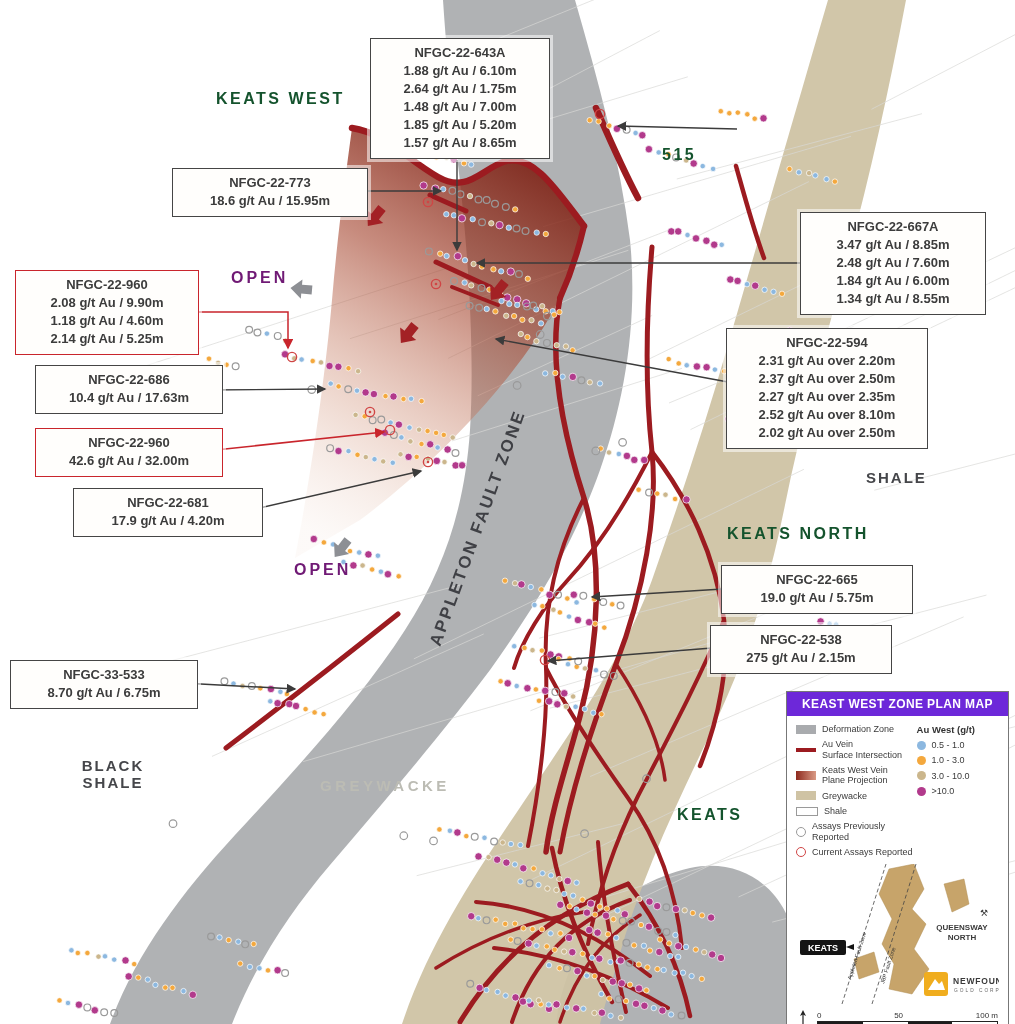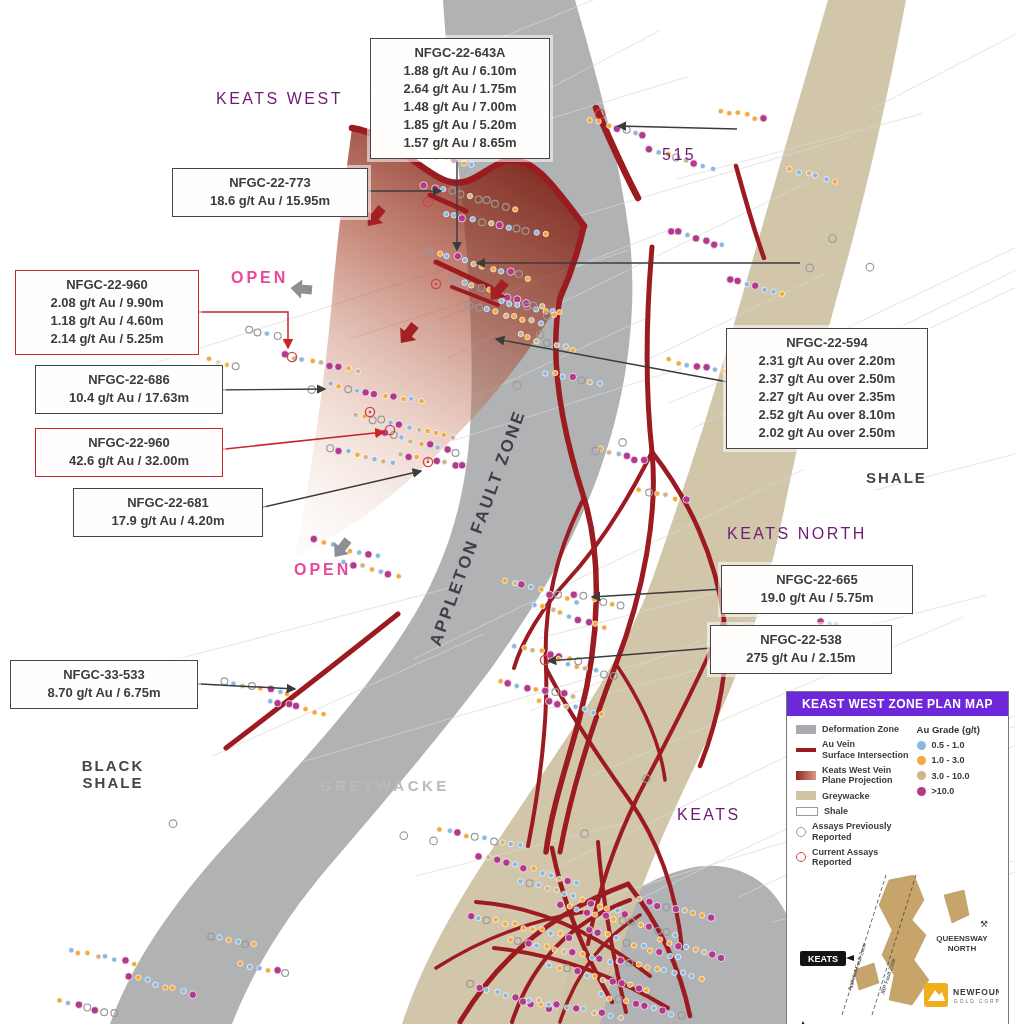--- a/index.html
+++ b/index.html
@@ -2,40 +2,40 @@
 <html><head>
 <meta charset="utf-8">
 <style>
   html,body{margin:0;padding:0;background:#ffffff;}
   #stage{position:relative;width:1015px;height:1024px;background:#ffffff;overflow:hidden;
          font-family:"Liberation Sans",sans-serif;}
   svg{font-family:"Liberation Sans",sans-serif;}
   #geology{position:absolute;left:0;top:0;z-index:1;}
 
   .zlabel{position:absolute;z-index:3;white-space:pre-line;text-align:center;}
-  .red-label{color:#701a75;font-size:16px;letter-spacing:2.5px;font-weight:400;}
-  .gray-label{color:#ec4899;font-size:16px;letter-spacing:3px;font-weight:700;}
+  .red-label{color:#14532d;font-size:16px;letter-spacing:2.5px;font-weight:700;}
+  .gray-label{color:#701a75;font-size:16px;letter-spacing:3px;font-weight:700;}
   .dark-label{color:#45464a;font-size:15px;letter-spacing:2px;font-weight:700;}
   .light-label{color:#bcbcb4;font-size:15px;letter-spacing:3.5px;font-weight:700;}
   .fault-label{color:#3f4045;font-size:17px;letter-spacing:2.5px;font-weight:700;
                width:260px;transform:rotate(-70deg);transform-origin:center;}
 
   .callout{position:absolute;z-index:4;background:#fffefc;border:1.6px solid #454545;
            padding:5px 9px 6px;text-align:center;font-size:13px;font-weight:700;color:#3c3c3c;
            line-height:1.38;white-space:nowrap;box-shadow:0 0 0 3px rgba(255,255,255,0.55);}
   .callout.red{border-color:#c9252c;}
 
   .legend{position:absolute;left:786px;top:691px;width:221px;z-index:5;background:#ffffff;
           border:1px solid #777;}
   .legend-header{background:#6d28d9;color:#fff;font-weight:700;font-size:12px;text-align:center;
                  padding:5px 3px;letter-spacing:0.4px;}
   .legend-body{display:flex;padding:8px 7px 2px 9px;}
   .lcol{width:58%;}
   .rcol{width:42%;padding-left:4px;}
-  .litem{display:flex;align-items:center;gap:6px;font-size:9px;color:#3a3a3a;margin-bottom:5px;line-height:1.15;font-weight:bold;}
+  .litem{display:flex;align-items:center;gap:6px;font-size:9px;color:#3a3a3a;margin-bottom:5px;line-height:1.15;}
   .sw{width:20px;height:9px;flex:0 0 auto;}
   .sw.deformation{background:#a9abae;}
   .sw.auvein{height:4px;background:#9c1b20;}
   .sw.kwvein{background:linear-gradient(90deg,#8e2a1e,#d99a85);}
   .sw.greywacke{background:#cfc3a4;}
   .sw.shale{background:#fff;border:1px solid #9a9a9a;height:7px;}
   .ring{width:8px;height:8px;border-radius:50%;border:1.6px solid #9a9a9a;background:#fff;flex:0 0 auto;}
   .ring.redr{border-color:#d04545;}
   .gdot{width:9px;height:9px;border-radius:50%;flex:0 0 auto;}
   .grade-title{font-size:9.5px;font-weight:700;color:#333;margin-bottom:5px;}
@@ -749,20 +749,27 @@
     <div>1.88 g/t Au / 6.10m</div>
     <div>2.64 g/t Au / 1.75m</div>
     <div>1.48 g/t Au / 7.00m</div>
     <div>1.85 g/t Au / 5.20m</div>
     <div>1.57 g/t Au / 8.65m</div>
   </div>
   <div class="callout" style="left:172px;top:168px;min-width:176px">
     <div>NFGC-22-773</div>
     <div>18.6 g/t Au / 15.95m</div>
   </div>
+  <div class="callout" style="left:800px;top:212px;min-width:166px">
+    <div>NFGC-22-667A</div>
+    <div>3.47 g/t Au / 8.85m</div>
+    <div>2.48 g/t Au / 7.60m</div>
+    <div>1.84 g/t Au / 6.00m</div>
+    <div>1.34 g/t Au / 8.55m</div>
+  </div>
   <div class="callout red" style="left:15px;top:270px;min-width:164px">
     <div>NFGC-22-960</div>
     <div>2.08 g/t Au / 9.90m</div>
     <div>1.18 g/t Au / 4.60m</div>
     <div>2.14 g/t Au / 5.25m</div>
   </div>
   <div class="callout" style="left:35px;top:365px;min-width:168px">
     <div>NFGC-22-686</div>
     <div>10.4 g/t Au / 17.63m</div>
   </div>
@@ -822,21 +829,21 @@
         <div class="litem">
           <span class="ring"></span>
           <span>Assays Previously Reported</span>
         </div>
         <div class="litem">
           <span class="ring redr"></span>
           <span>Current Assays Reported</span>
         </div>
       </div>
       <div class="rcol">
-        <div class="grade-title">Au Grade (g/t)</div>
+        <div class="grade-title">Au West (g/t)</div>
         <div class="litem">
           <span class="gdot" id="gdot0" style="background: rgb(140, 184, 224);"></span>
           <span>0.5 - 1.0</span>
         </div>
         <div class="litem">
           <span class="gdot" id="gdot1" style="background: rgb(244, 168, 61);"></span>
           <span>1.0 - 3.0</span>
         </div>
         <div class="litem">
           <span class="gdot" id="gdot2" style="background: rgb(203, 182, 140);"></span>

